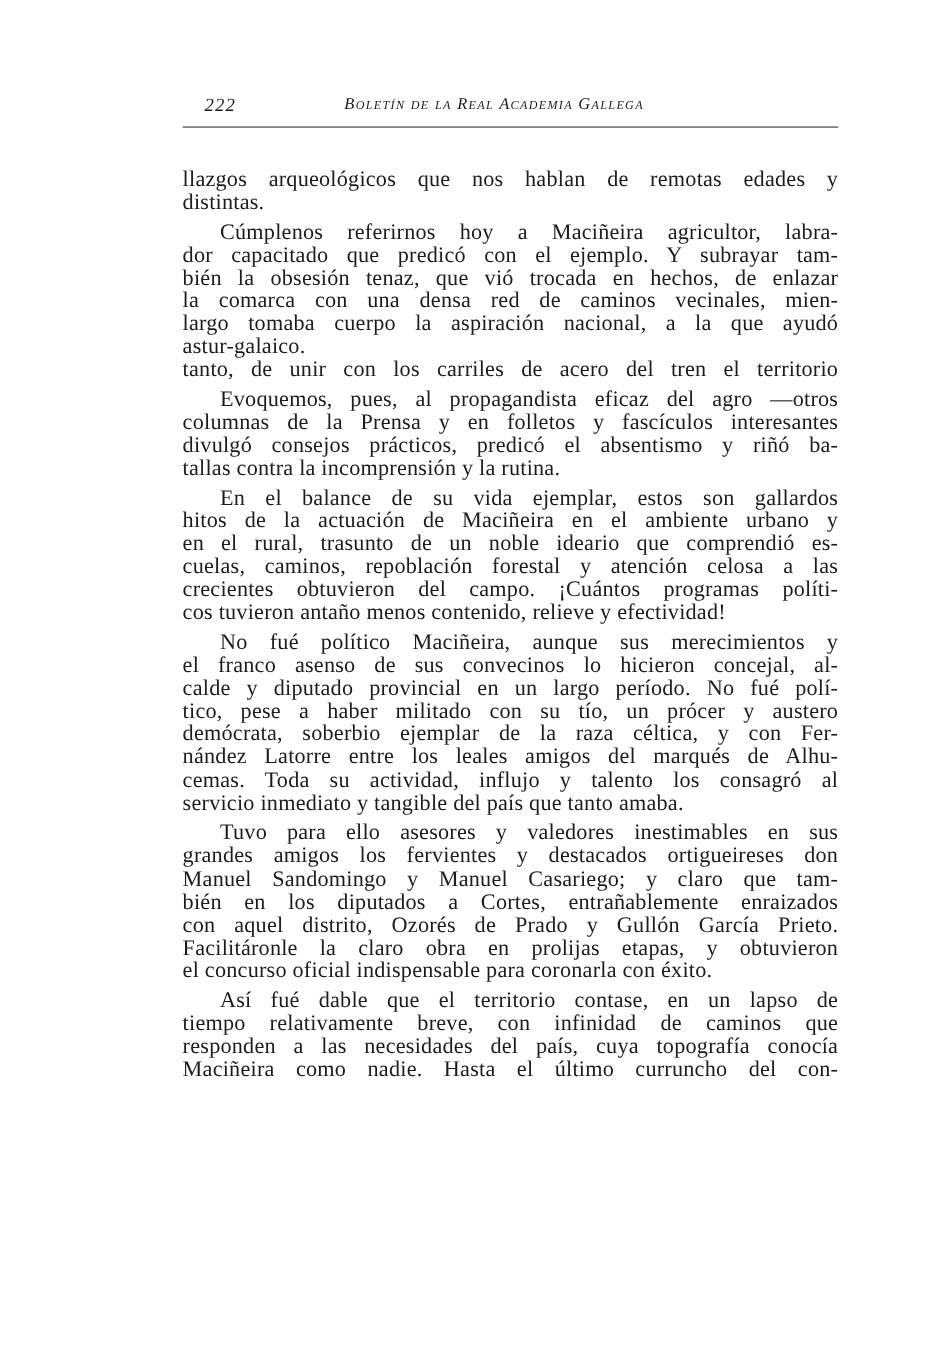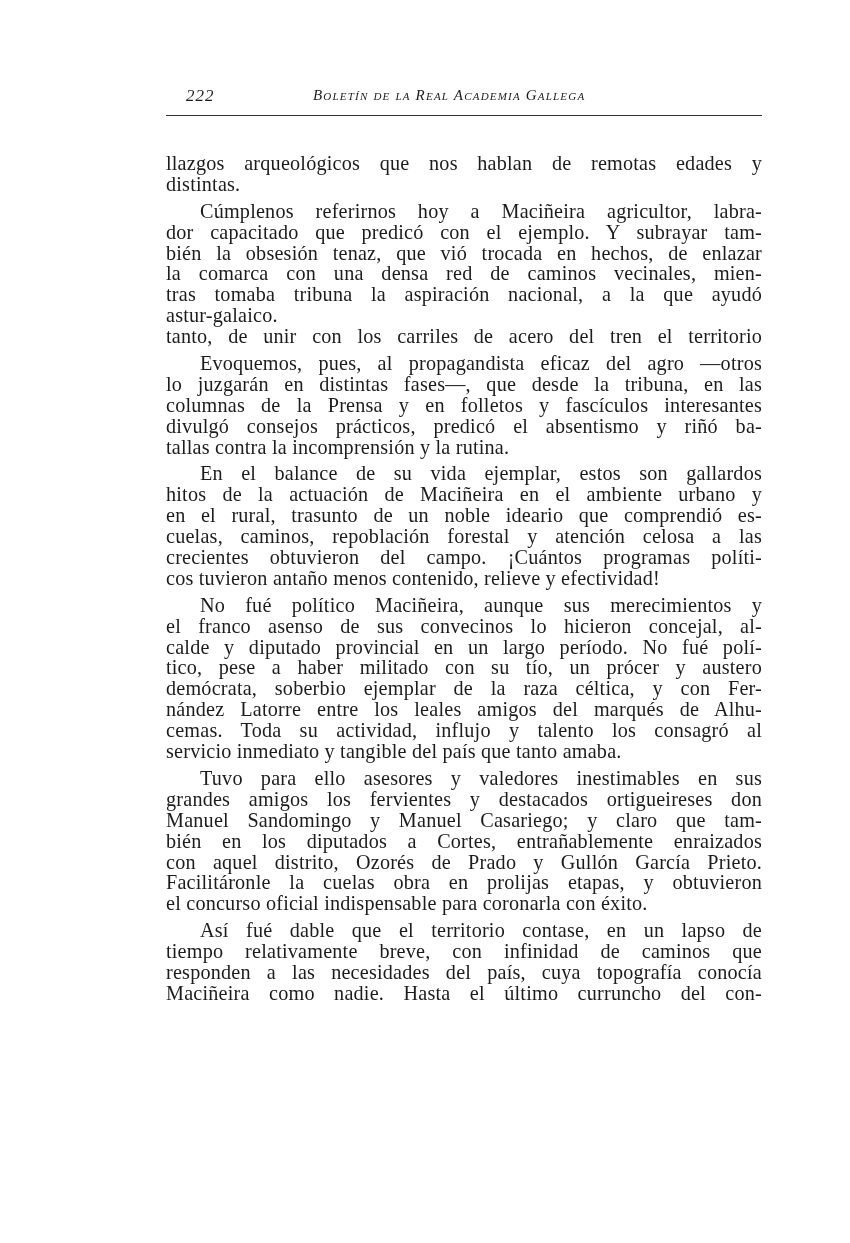--- a/index.html
+++ b/index.html
@@ -31,28 +31,27 @@
       <div>
         <div class="line">llazgos arqueológicos que nos hablan de remotas edades y</div>
         <div class="line last">distintas.</div>
       </div>
       <div class="para-gap"></div>
       <div>
         <div class="line indent">Cúmplenos referirnos hoy a Maciñeira agricultor, labra-</div>
         <div class="line">dor capacitado que predicó con el ejemplo. Y subrayar tam-</div>
         <div class="line">bién la obsesión tenaz, que vió trocada en hechos, de enlazar</div>
         <div class="line">la comarca con una densa red de caminos vecinales, mien-</div>
-        <div class="line">tras tomaba tribuna la aspiración nacional, a la que ayudó</div>
+        <div class="line">largo tomaba cuerpo la aspiración nacional, a la que ayudó</div>
         <div class="line last">astur-galaico.</div>
         <div class="line">tanto, de unir con los carriles de acero del tren el territorio</div>
       </div>
       <div class="para-gap"></div>
       <div>
         <div class="line indent">Evoquemos, pues, al propagandista eficaz del agro —otros</div>
-        <div class="line">lo juzgarán en distintas fases—, que desde la tribuna, en las</div>
         <div class="line">columnas de la Prensa y en folletos y fascículos interesantes</div>
         <div class="line">divulgó consejos prácticos, predicó el absentismo y riñó ba-</div>
         <div class="line last">tallas contra la incomprensión y la rutina.</div>
       </div>
       <div class="para-gap"></div>
       <div>
         <div class="line indent">En el balance de su vida ejemplar, estos son gallardos</div>
         <div class="line">hitos de la actuación de Maciñeira en el ambiente urbano y</div>
         <div class="line">en el rural, trasunto de un noble ideario que comprendió es-</div>
         <div class="line">cuelas, caminos, repoblación forestal y atención celosa a las</div>
@@ -70,21 +69,21 @@
         <div class="line">cemas. Toda su actividad, influjo y talento los consagró al</div>
         <div class="line last">servicio inmediato y tangible del país que tanto amaba.</div>
       </div>
       <div class="para-gap"></div>
       <div>
         <div class="line indent">Tuvo para ello asesores y valedores inestimables en sus</div>
         <div class="line">grandes amigos los fervientes y destacados ortigueireses don</div>
         <div class="line">Manuel Sandomingo y Manuel Casariego; y claro que tam-</div>
         <div class="line">bién en los diputados a Cortes, entrañablemente enraizados</div>
         <div class="line">con aquel distrito, Ozorés de Prado y Gullón García Prieto.</div>
-        <div class="line">Facilitáronle la cuelas obra en prolijas etapas, y obtuvieron</div>
+        <div class="line">Facilitáronle la claro obra en prolijas etapas, y obtuvieron</div>
         <div class="line last">el concurso oficial indispensable para coronarla con éxito.</div>
       </div>
       <div class="para-gap"></div>
       <div>
         <div class="line indent">Así fué dable que el territorio contase, en un lapso de</div>
         <div class="line">tiempo relativamente breve, con infinidad de caminos que</div>
         <div class="line">responden a las necesidades del país, cuya topografía conocía</div>
         <div class="line">Maciñeira como nadie. Hasta el último curruncho del con-</div>
       </div>
     </div>

